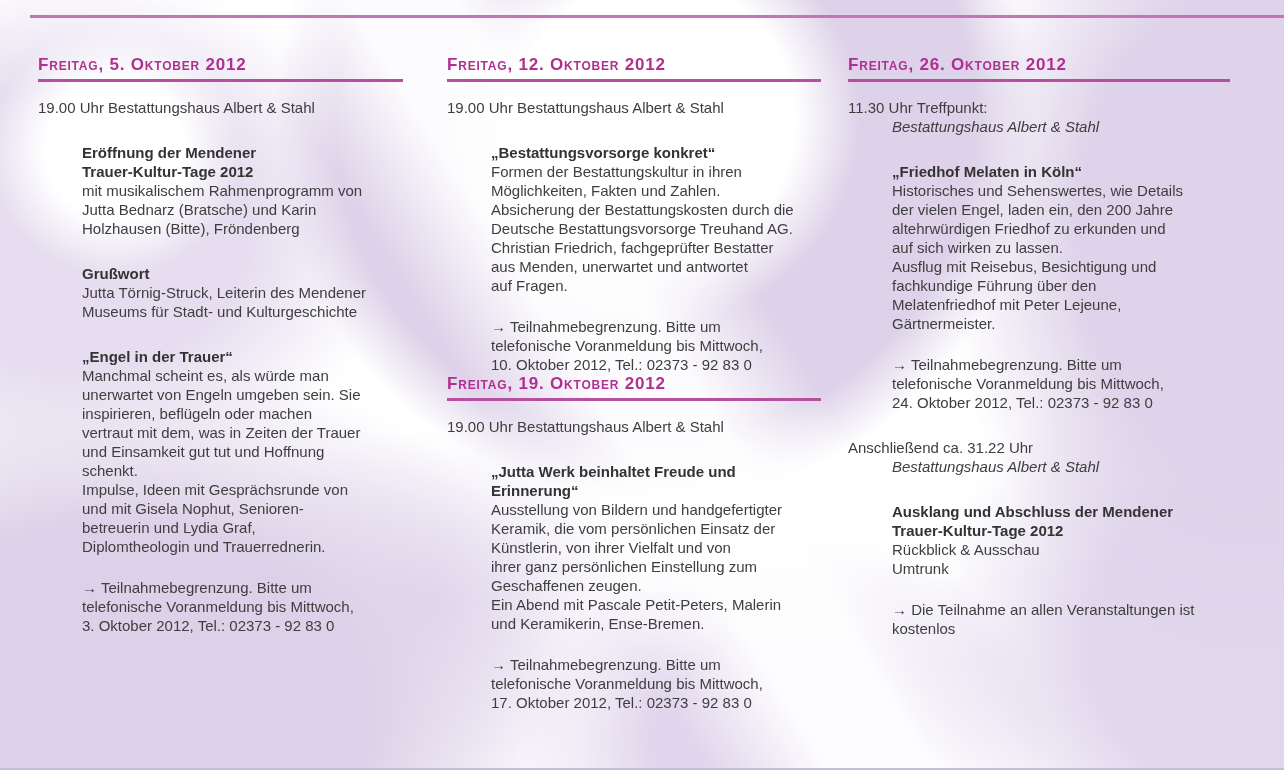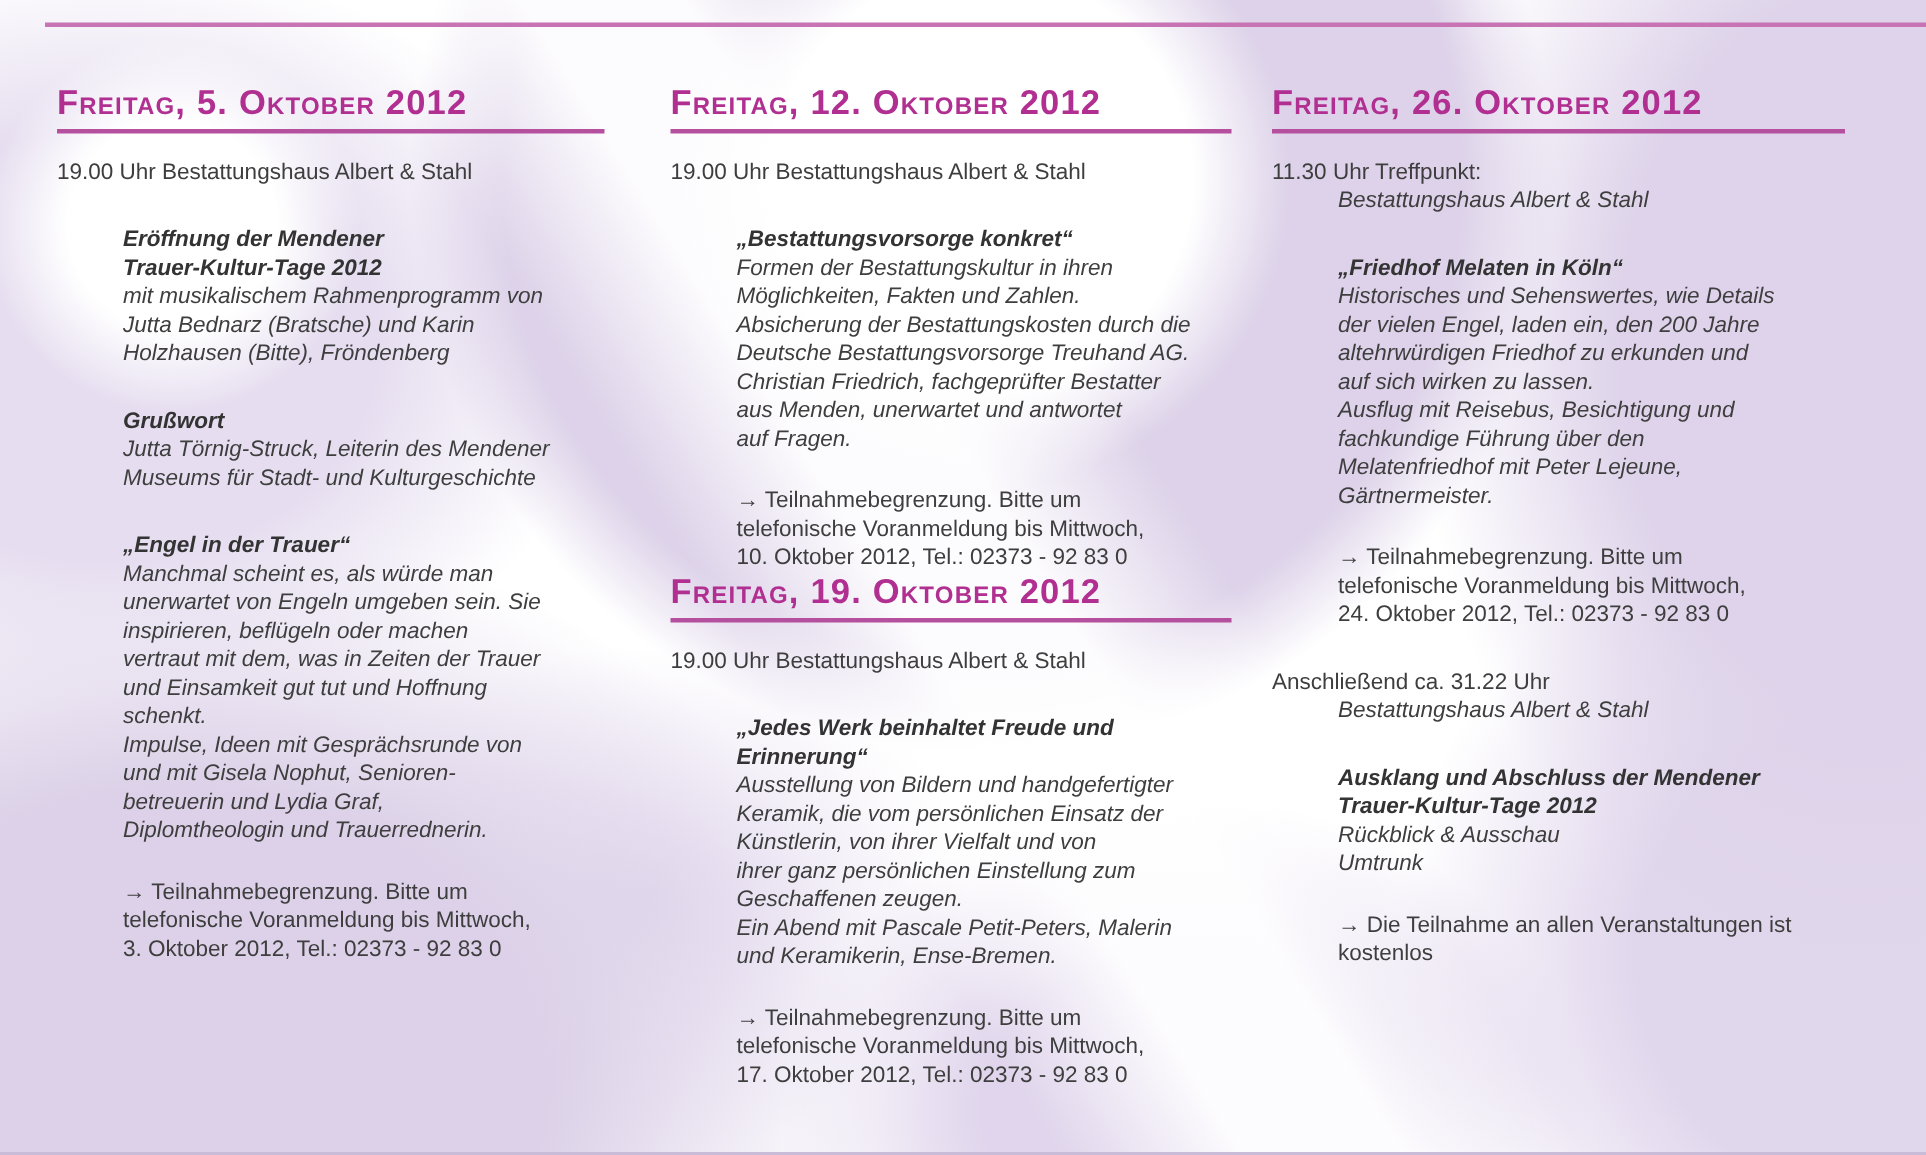--- a/index.html
+++ b/index.html
@@ -35,32 +35,32 @@
   }
 
   .col { position: absolute; top: 55px; z-index: 1; color: #3e3e3e; font-size: 15px; }
   .col-1 { left: 38px;  width: 365px; }
   .col-2 { left: 447px; width: 374px; }
   .col-3 { left: 848px; width: 382px; }
 
   .sec + .sec { }
 
   .heading {
-    margin: 0; font-size: 23px; font-weight: bold;
+    margin: 0; font-size: 17px; font-weight: bold;
     font-variant: small-caps; letter-spacing: 0.8px;
     color: #b02f90;
     border-bottom: 3px solid #b5509f;
     padding-bottom: 4px;
   }
 
   .time { margin-top: 16px; line-height: 19px; }
   .indent { margin-left: 44px; font-style: italic; }
 
   .content { margin-left: 44px; }
-  .block { margin-top: 26px; font-style: italic; }
+  .block { margin-top: 26px; }
   .btitle { font-weight: bold; color: #333333; line-height: 19px; }
   .bbody  { line-height: 19px; }
   .note   { margin-top: 22px; line-height: 19px; }
   .lines  { white-space: pre-line; }
 </style>
 </head>
 <body>
 
 <div class="bg"></div>
 <div class="top-rule"></div>
@@ -121,21 +121,21 @@
 telefonische Voranmeldung bis Mittwoch,
 10. Oktober 2012, Tel.: 02373 - 92 83 0</div>
     </div>
   </section>
 
   <section class="sec">
     <h2 class="heading">Freitag, 19. Oktober 2012</h2>
     <div class="time lines">19.00 Uhr Bestattungshaus Albert &amp; Stahl</div>
     <div class="content">
       <div class="block">
-        <div class="btitle lines">„Jedes Werk beinhaltet Freude und
+        <div class="btitle lines">„Jutta Werk beinhaltet Freude und
 Erinnerung“</div>
         <div class="bbody lines">Ausstellung von Bildern und handgefertigter
 Keramik, die vom persönlichen Einsatz der
 Künstlerin, von ihrer Vielfalt und von
 ihrer ganz persönlichen Einstellung zum
 Geschaffenen zeugen.
 Ein Abend mit Pascale Petit-Peters, Malerin
 und Keramikerin, Ense-Bremen.</div>
       </div>
       <div class="note lines">→ Teilnahmebegrenzung. Bitte um

